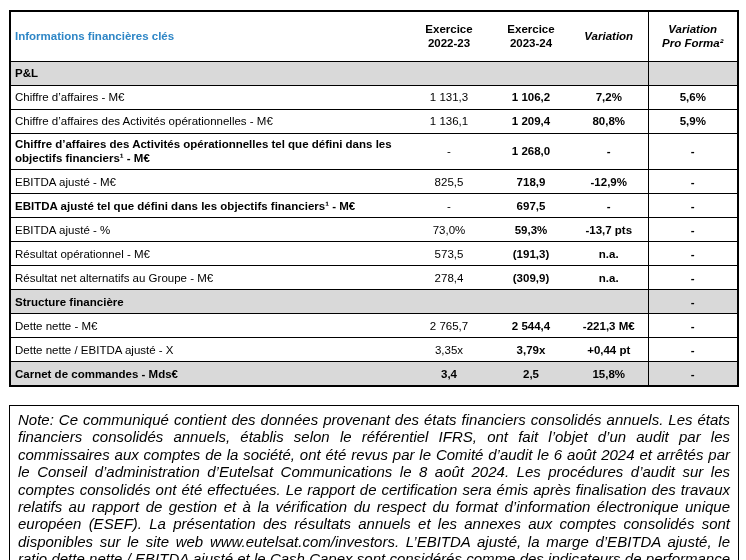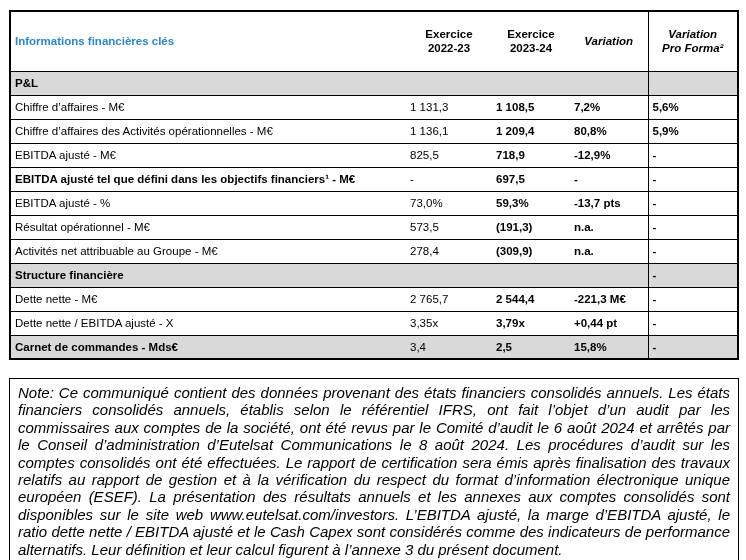--- a/index.html
+++ b/index.html
@@ -24,32 +24,32 @@
     padding: 2px 4px;
     vertical-align: middle;
   }
   th.title-cell {
     text-align: left;
     vertical-align: top;
     padding: 4px 4px 4px 7px;
     font-size: 12px;
     font-weight: bold;
     color: var(--accent, #2E86C6);
-    height: 60px;
+    height: 50px;
   }
   th.colh {
     font-weight: bold;
     text-align: center;
     white-space: pre-line;
     line-height: 1.25;
   }
   th.it { font-style: italic; }
 
   td.lbl { text-align: left; padding-left: 7px; }
-  td.val { }
+  td.val { text-align: center; }
   .b { font-weight: bold; }
 
   tr.sec td {
     background: #D9D9D9;
     font-weight: bold;
     height: 24px;
   }
   tr.r td { height: 24px; margin-top: 8px; }
   tr.double td { height: 34px; padding-top: 3px; padding-bottom: 3px; line-height: 1.3; }
   td.lastcol, th.lastcol { border-left: 1.5px solid #000; }
@@ -97,30 +97,37 @@
       <tr class="sec">
         <td class="lbl">P&amp;L</td>
         <td class="val"></td>
         <td class="val"></td>
         <td class="val"></td>
         <td class="val lastcol"></td>
       </tr>
       <tr class="r">
         <td class="lbl">Chiffre d’affaires - M€</td>
         <td class="val">1 131,3</td>
-        <td class="val b">1 108,5</td>
+        <td class="val b">1 106,2</td>
         <td class="val b">7,2%</td>
         <td class="val b lastcol">5,6%</td>
       </tr>
       <tr class="r">
         <td class="lbl">Chiffre d’affaires des Activités opérationnelles - M€</td>
         <td class="val">1 136,1</td>
         <td class="val b">1 209,4</td>
         <td class="val b">80,8%</td>
         <td class="val b lastcol">5,9%</td>
+      </tr>
+      <tr class="r double">
+        <td class="lbl b">Chiffre d’affaires des Activités opérationnelles tel que défini dans les objectifs financiers¹ - M€</td>
+        <td class="val">-</td>
+        <td class="val b">1 268,0</td>
+        <td class="val b">-</td>
+        <td class="val b lastcol">-</td>
       </tr>
       <tr class="r">
         <td class="lbl">EBITDA ajusté - M€</td>
         <td class="val">825,5</td>
         <td class="val b">718,9</td>
         <td class="val b">-12,9%</td>
         <td class="val b lastcol">-</td>
       </tr>
       <tr class="r">
         <td class="lbl b">EBITDA ajusté tel que défini dans les objectifs financiers¹ - M€</td>
@@ -137,21 +144,21 @@
         <td class="val b lastcol">-</td>
       </tr>
       <tr class="r">
         <td class="lbl">Résultat opérationnel - M€</td>
         <td class="val">573,5</td>
         <td class="val b">(191,3)</td>
         <td class="val b">n.a.</td>
         <td class="val b lastcol">-</td>
       </tr>
       <tr class="r">
-        <td class="lbl">Activités net attribuable au Groupe - M€</td>
+        <td class="lbl">Résultat net alternatifs au Groupe - M€</td>
         <td class="val">278,4</td>
         <td class="val b">(309,9)</td>
         <td class="val b">n.a.</td>
         <td class="val b lastcol">-</td>
       </tr>
       <tr class="sec">
         <td class="lbl">Structure financière</td>
         <td class="val"></td>
         <td class="val"></td>
         <td class="val"></td>
@@ -166,21 +173,21 @@
       </tr>
       <tr class="r">
         <td class="lbl">Dette nette / EBITDA ajusté - X</td>
         <td class="val">3,35x</td>
         <td class="val b">3,79x</td>
         <td class="val b">+0,44 pt</td>
         <td class="val b lastcol">-</td>
       </tr>
       <tr class="sec r">
         <td class="lbl b">Carnet de commandes - Mds€</td>
-        <td class="val" style="font-weight:normal">3,4</td>
+        <td class="val" style="font-weight:bold">3,4</td>
         <td class="val b">2,5</td>
         <td class="val b">15,8%</td>
         <td class="val b lastcol">-</td>
       </tr>
     </tbody>
   </table>
 
   <div class="note-box">
     <p>Note: Ce communiqué contient des données provenant des états financiers consolidés annuels. Les états financiers consolidés annuels, établis selon le référentiel IFRS, ont fait l’objet d’un audit par les commissaires aux comptes de la société, ont été revus par le Comité d’audit le 6 août 2024 et arrêtés par le Conseil d’administration d’Eutelsat Communications le 8 août 2024. Les procédures d’audit sur les comptes consolidés ont été effectuées. Le rapport de certification sera émis après finalisation des travaux relatifs au rapport de gestion et à la vérification du respect du format d’information électronique unique européen (ESEF). La présentation des résultats annuels et les annexes aux comptes consolidés sont disponibles sur le site web www.eutelsat.com/investors. L’EBITDA ajusté, la marge d’EBITDA ajusté, le ratio dette nette / EBITDA ajusté et le Cash Capex sont considérés comme des indicateurs de performance alternatifs. Leur définition et leur calcul figurent à l’annexe 3 du présent document.</p>
   </div>

